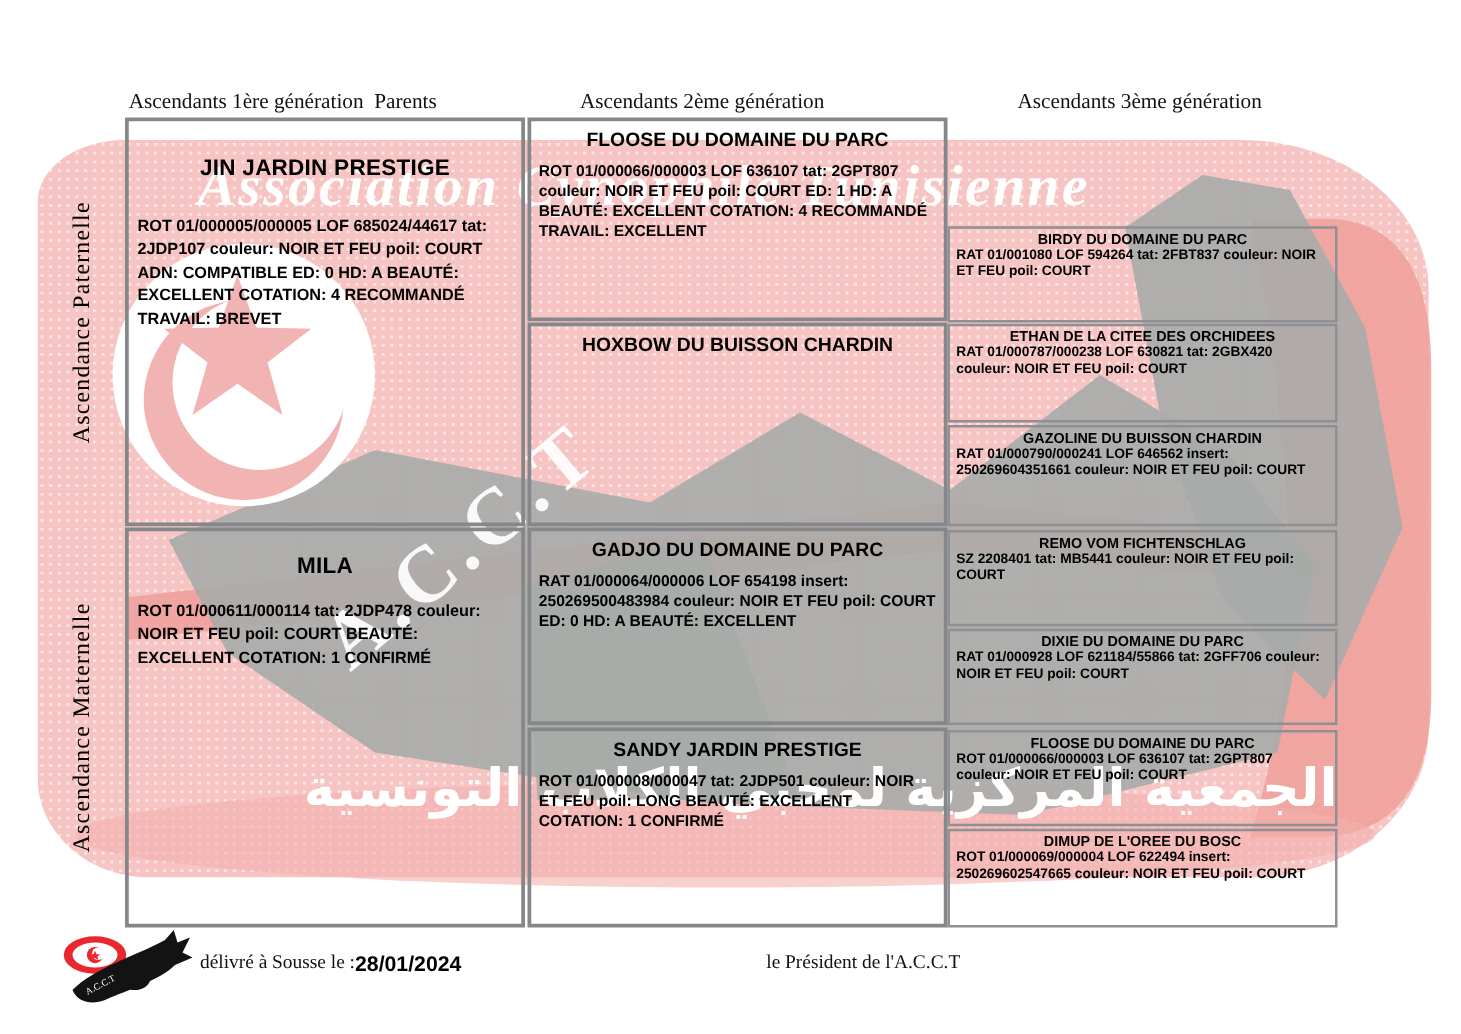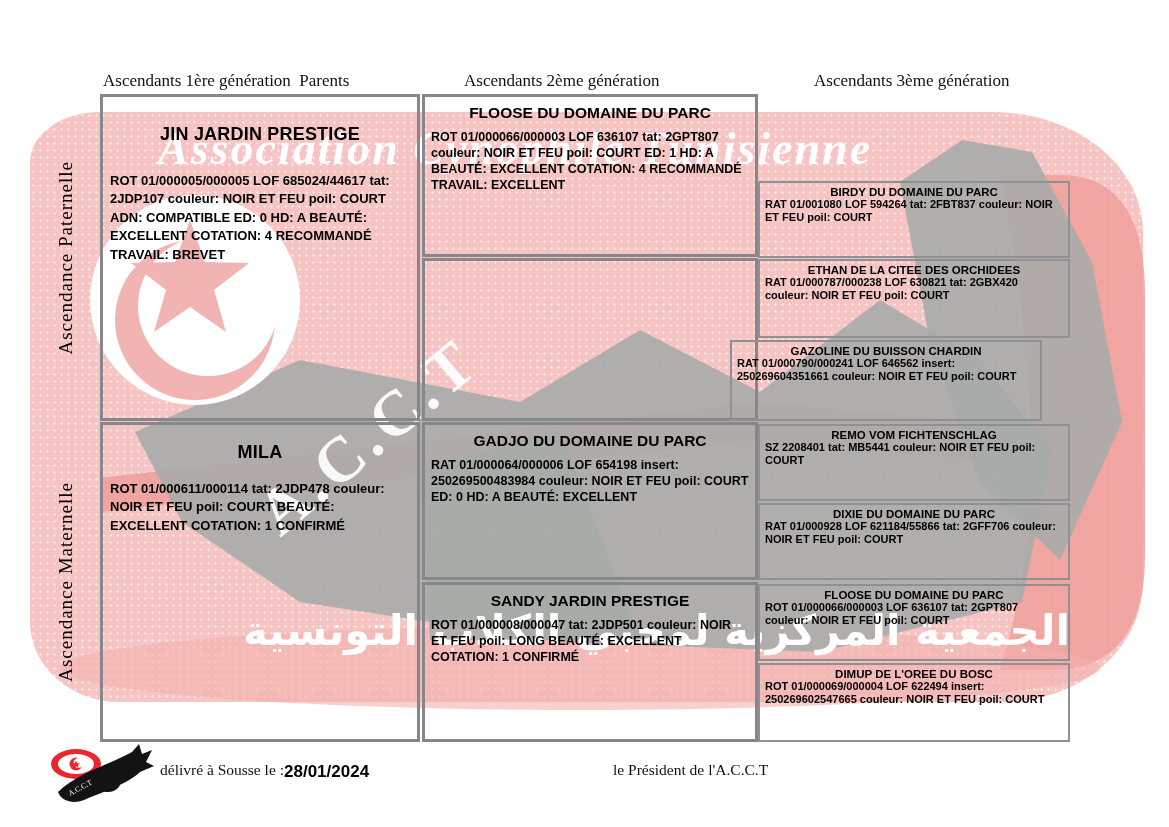--- a/index.html
+++ b/index.html
@@ -106,39 +106,40 @@
   <section class="pbox b-g1 b-mother" style="left:100px;top:422px;width:320px;height:320px;">
     <div class="name">MILA</div>
     <div class="details">ROT 01/000611/000114 tat: 2JDP478 couleur: NOIR ET FEU poil: COURT BEAUTÉ: EXCELLENT COTATION: 1 CONFIRMÉ</div>
   </section>
 
   <section class="pbox b-g2" style="left:422px;top:94px;width:336px;height:163px;">
     <div class="name">FLOOSE DU DOMAINE DU PARC</div>
     <div class="details">ROT 01/000066/000003 LOF 636107 tat: 2GPT807 couleur: NOIR ET FEU poil: COURT ED: 1 HD: A BEAUTÉ: EXCELLENT COTATION: 4 RECOMMANDÉ TRAVAIL: EXCELLENT</div>
   </section>
   <section class="pbox b-g2" style="left:422px;top:258px;width:336px;height:163px;">
+    <div class="name">HOXBOW DU BUISSON CHARDIN</div>
   </section>
   <section class="pbox b-g2" style="left:422px;top:422px;width:336px;height:158px;">
     <div class="name">GADJO DU DOMAINE DU PARC</div>
     <div class="details">RAT 01/000064/000006 LOF 654198 insert: 250269500483984 couleur: NOIR ET FEU poil: COURT ED: 0 HD: A BEAUTÉ: EXCELLENT</div>
   </section>
   <section class="pbox b-g2" style="left:422px;top:582px;width:336px;height:160px;">
     <div class="name">SANDY JARDIN PRESTIGE</div>
     <div class="details">ROT 01/000008/000047 tat: 2JDP501 couleur: NOIR ET FEU poil: LONG BEAUTÉ: EXCELLENT COTATION: 1 CONFIRMÉ</div>
   </section>
 
   <section class="pbox pbox3 b-g3" style="left:758px;top:181px;width:312px;height:77px;">
     <div class="name">BIRDY DU DOMAINE DU PARC</div>
     <div class="details">RAT 01/001080 LOF 594264 tat: 2FBT837 couleur: NOIR ET FEU poil: COURT</div>
   </section>
   <section class="pbox pbox3 b-g3" style="left:758px;top:259px;width:312px;height:79px;">
     <div class="name">ETHAN DE LA CITEE DES ORCHIDEES</div>
     <div class="details">RAT 01/000787/000238 LOF 630821 tat: 2GBX420 couleur: NOIR ET FEU poil: COURT</div>
   </section>
-  <section class="pbox pbox3 b-g3" style="left:730px;top:340px;width:312px;height:81px;">
+  <section class="pbox pbox3 b-g3" style="left:758px;top:340px;width:312px;height:81px;">
     <div class="name">GAZOLINE DU BUISSON CHARDIN</div>
     <div class="details">RAT 01/000790/000241 LOF 646562 insert: 250269604351661 couleur: NOIR ET FEU poil: COURT</div>
   </section>
   <section class="pbox pbox3 b-g3" style="left:758px;top:424px;width:312px;height:77px;">
     <div class="name">REMO VOM FICHTENSCHLAG</div>
     <div class="details">SZ 2208401 tat: MB5441 couleur: NOIR ET FEU poil: COURT</div>
   </section>
   <section class="pbox pbox3 b-g3" style="left:758px;top:503px;width:312px;height:77px;">
     <div class="name">DIXIE DU DOMAINE DU PARC</div>
     <div class="details">RAT 01/000928 LOF 621184/55866 tat: 2GFF706 couleur: NOIR ET FEU poil: COURT</div>

